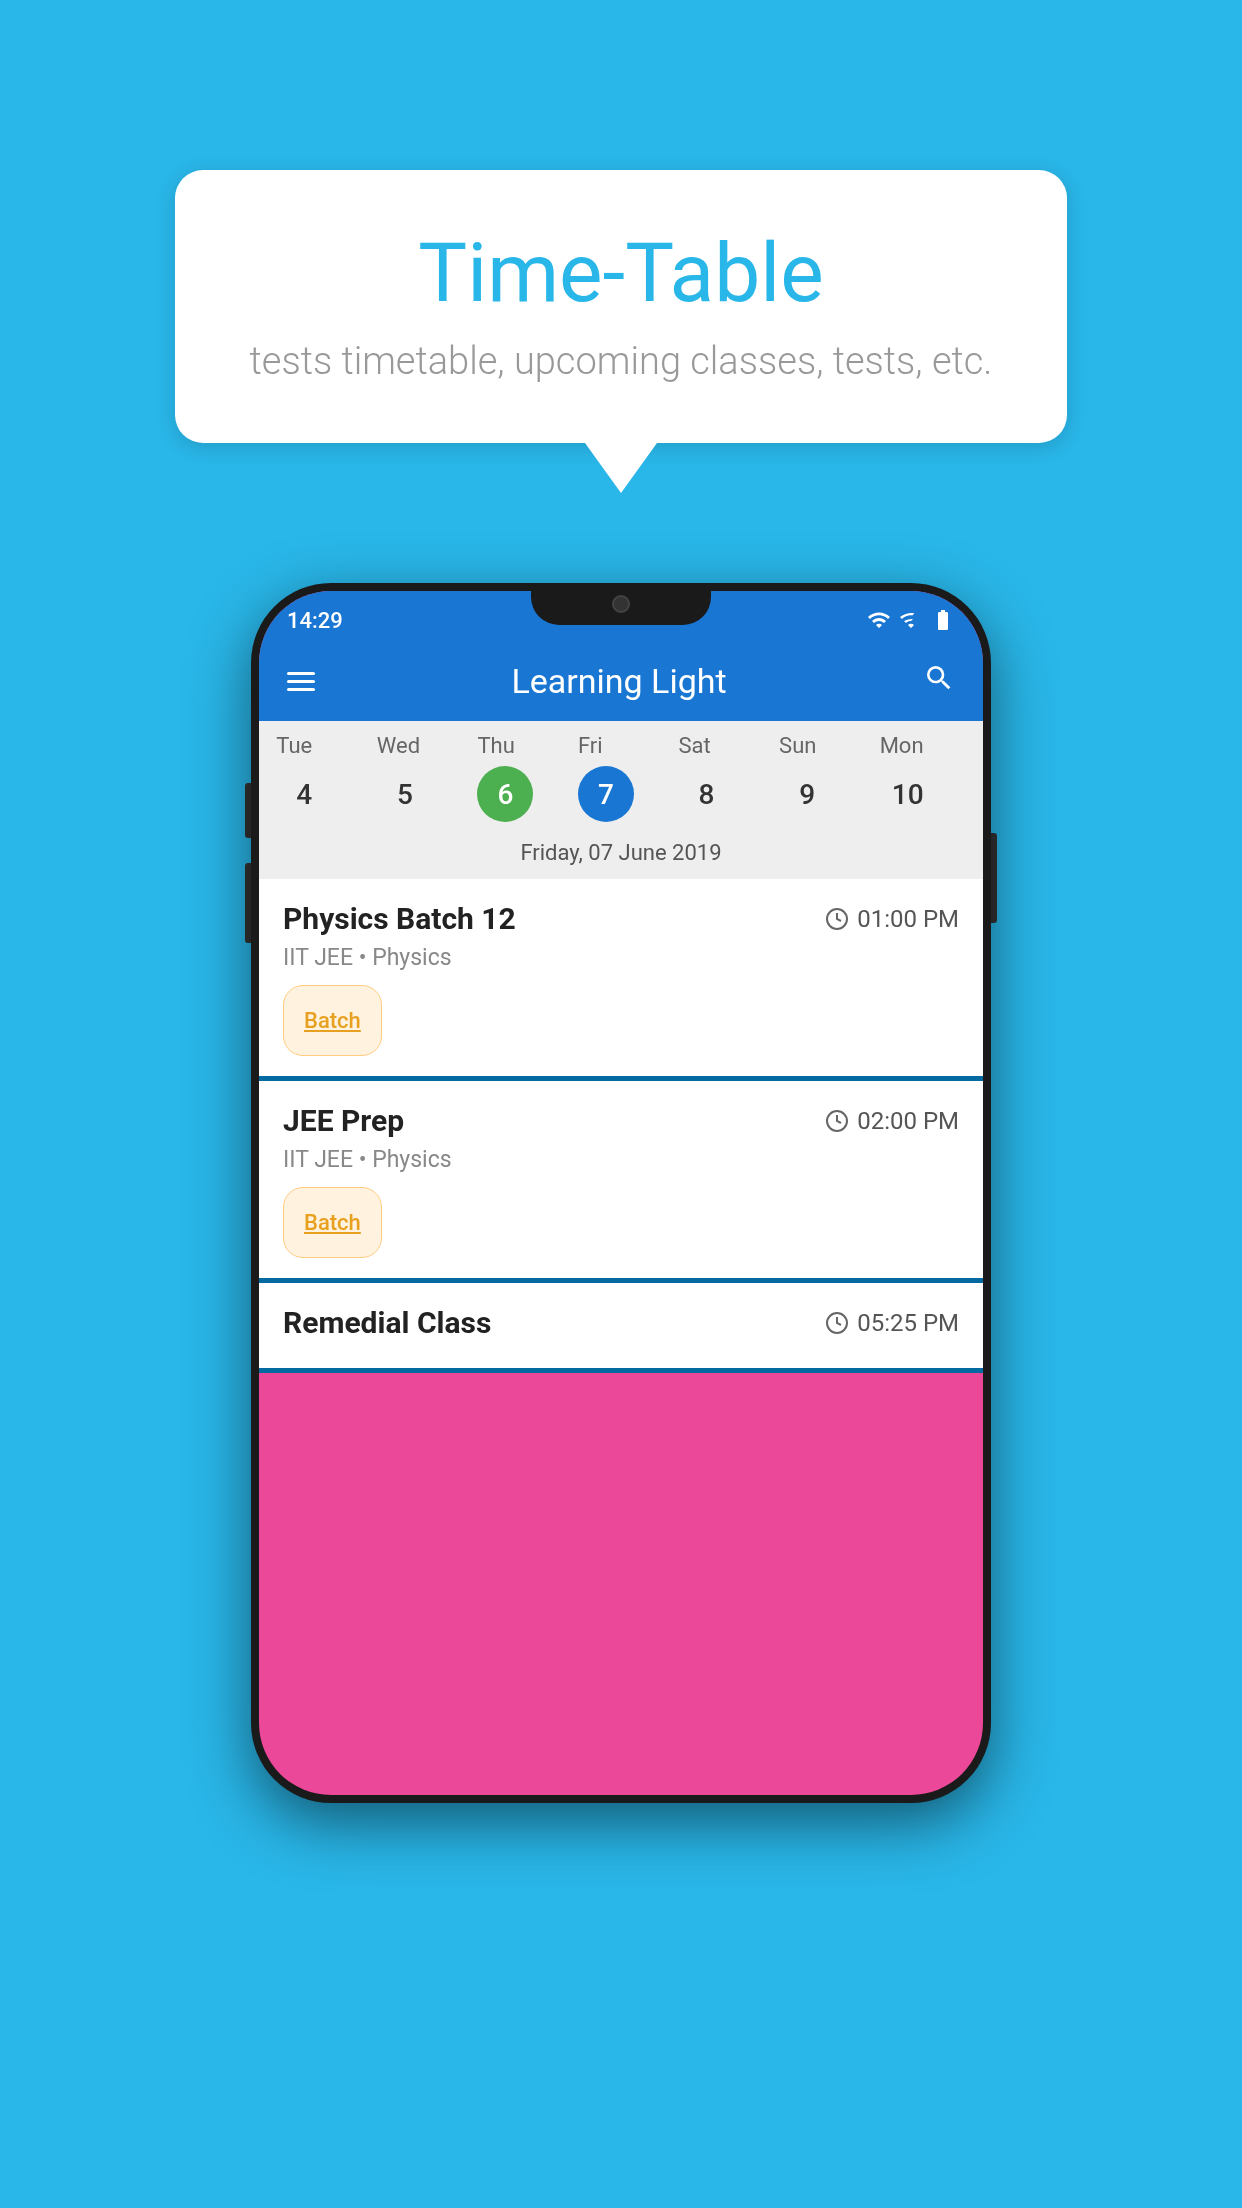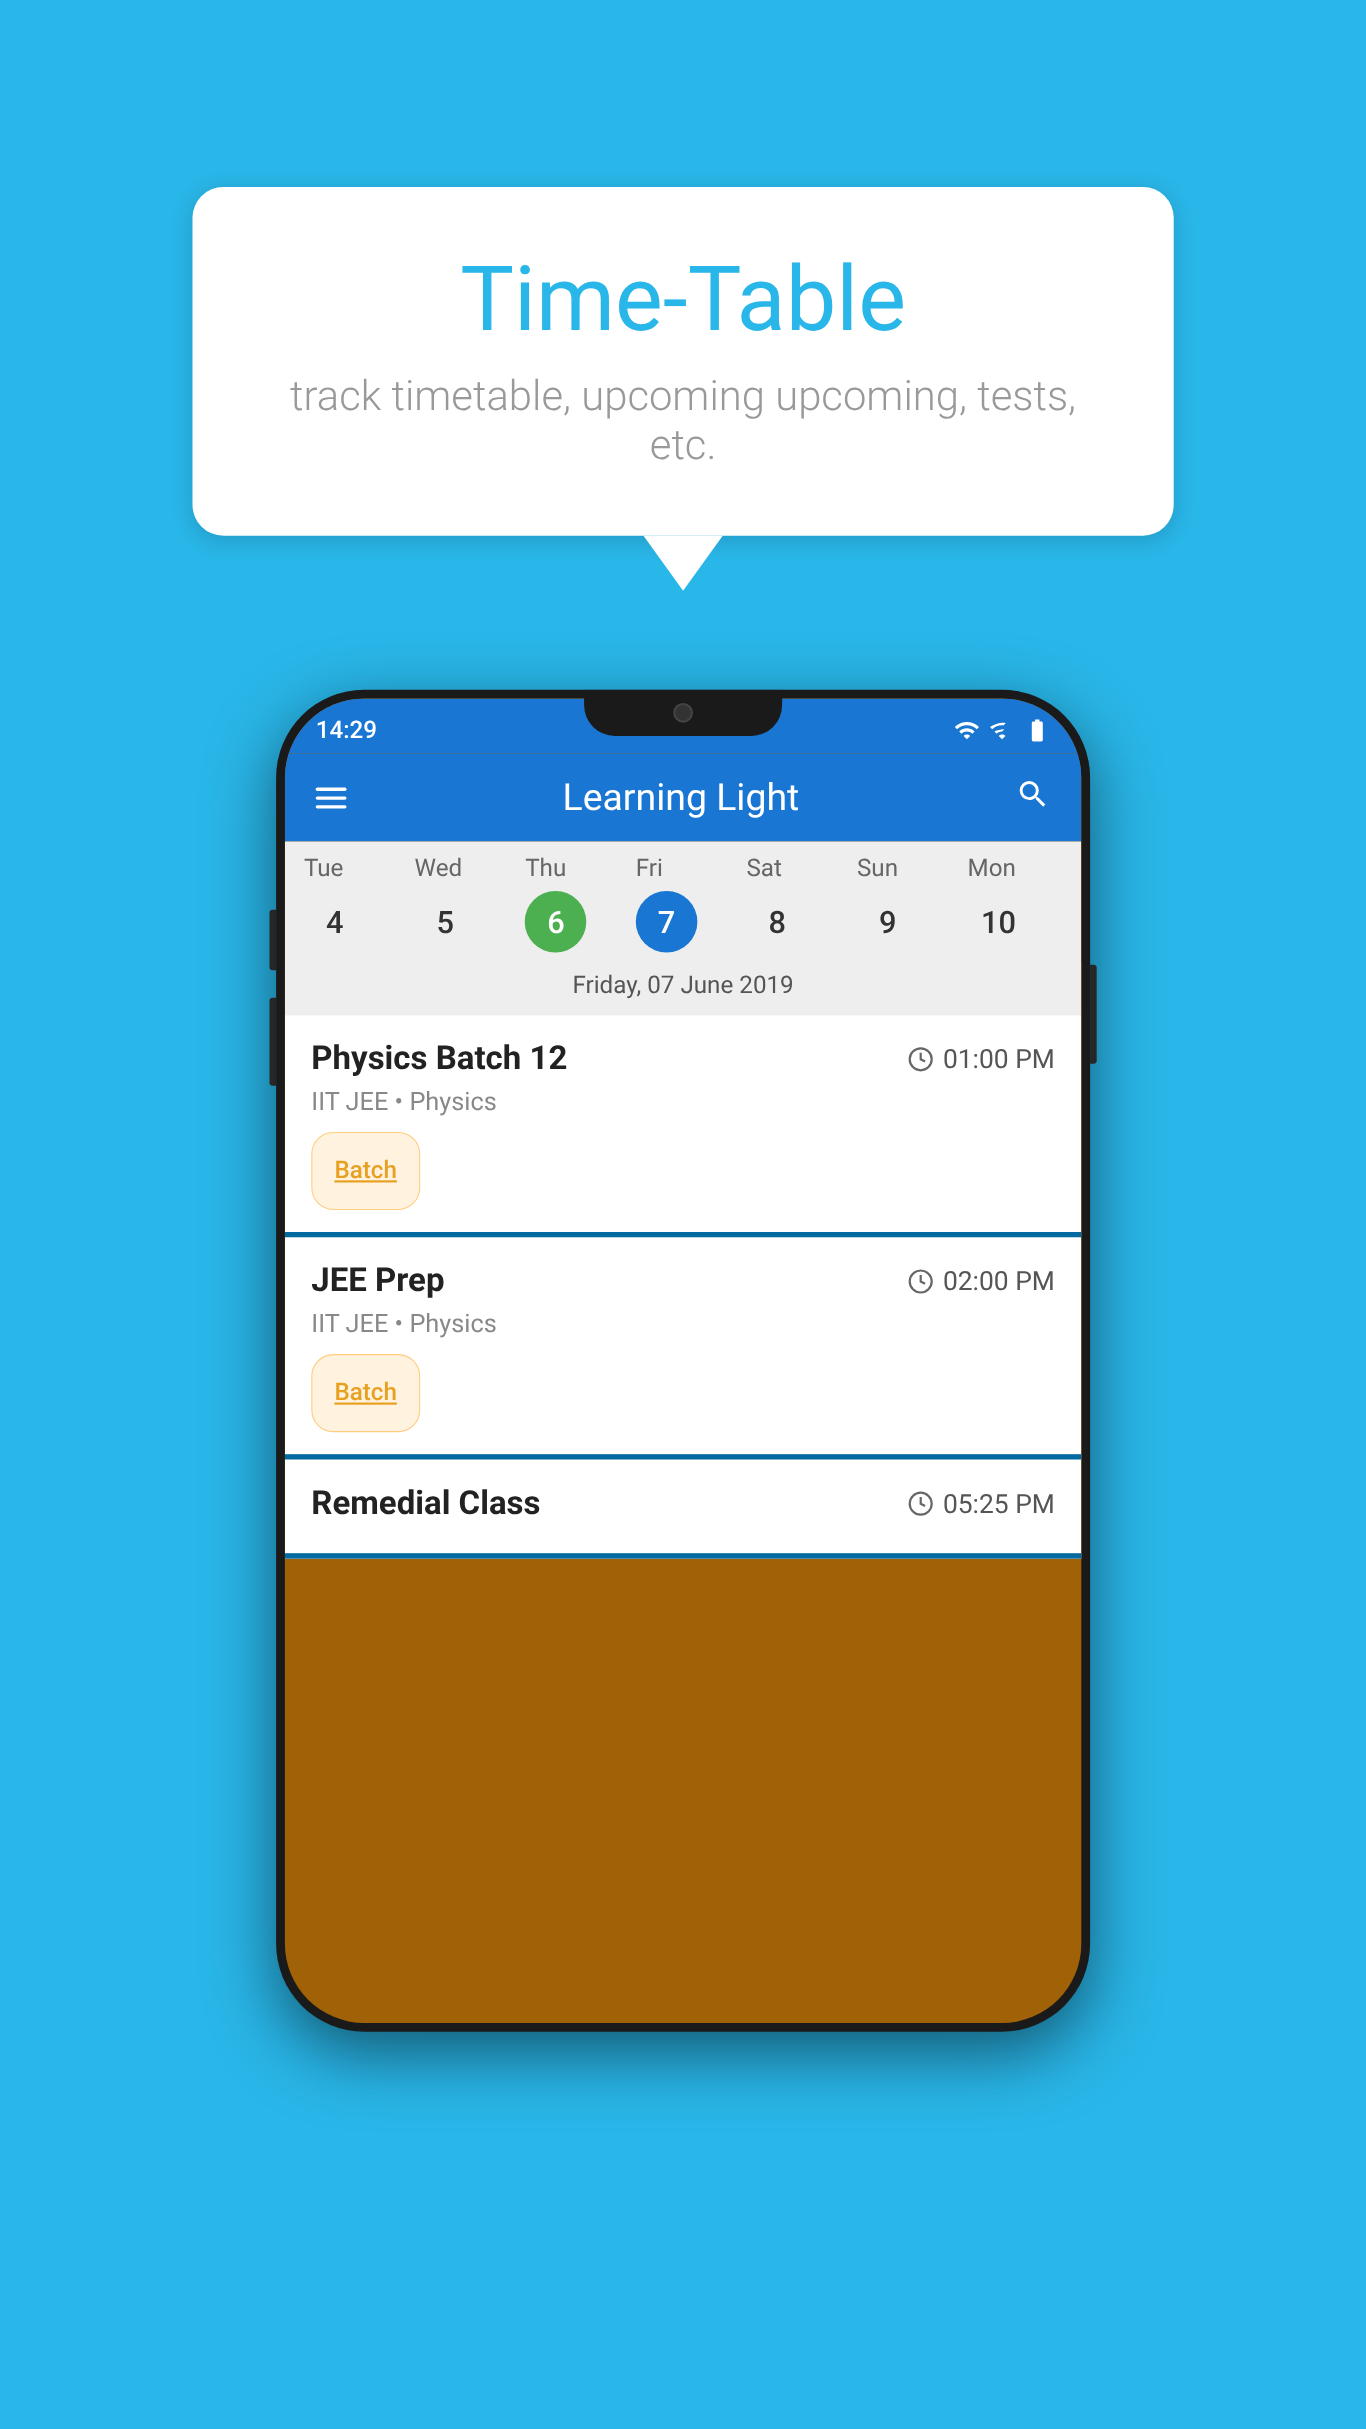--- a/index.html
+++ b/index.html
@@ -99,21 +99,21 @@
 
     
     .phone-screen {
       position: absolute;
       top: 8px;
       left: 8px;
       right: 8px;
       bottom: 8px;
       border-radius: 72px;
       overflow: hidden;
-      background: #a16207;
+      background: #ec4899;
     }
 
     
     .status-bar {
       background: #1976d2;
       height: 50px;
       display: flex;
       align-items: center;
       justify-content: space-between;
       padding: 0 28px;
@@ -312,21 +312,21 @@
       width: 24px;
       height: 24px;
     }
   </style>
 </head>
 <body>
 
 <div class="speech-bubble-wrapper">
   <div class="speech-bubble">
     <div class="speech-bubble-title">Time-Table</div>
-    <div class="speech-bubble-subtitle">track timetable, upcoming upcoming, tests, etc.</div>
+    <div class="speech-bubble-subtitle">tests timetable, upcoming classes, tests, etc.</div>
   </div>
   <div class="speech-bubble-arrow"></div>
 </div>
 
 <div class="phone-wrapper">
 
   <div class="phone-side-btn-vol-up"></div>
   <div class="phone-side-btn-vol-down"></div>
   <div class="phone-side-btn-power"></div>
 

